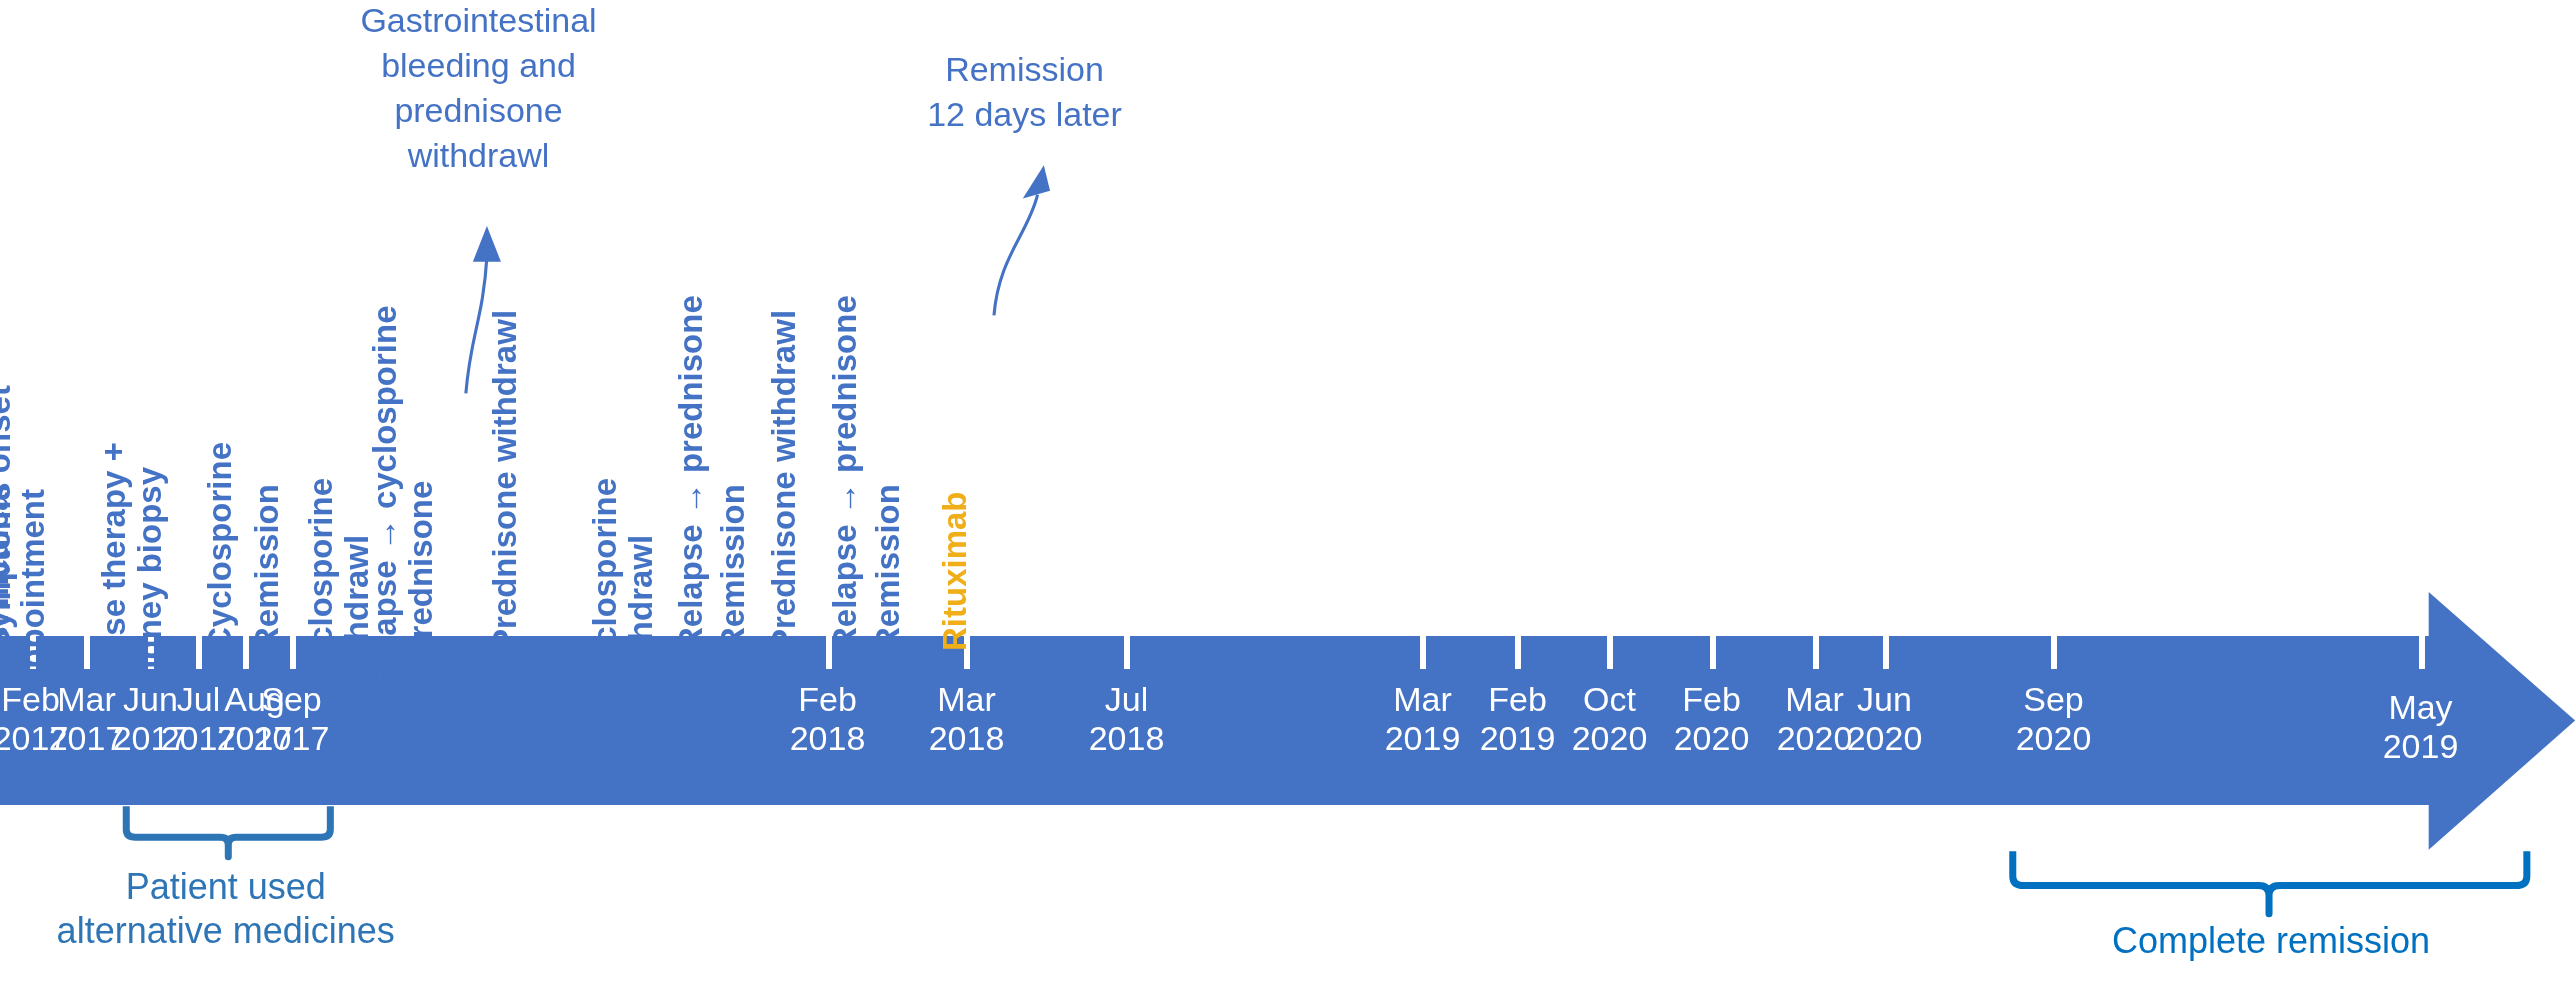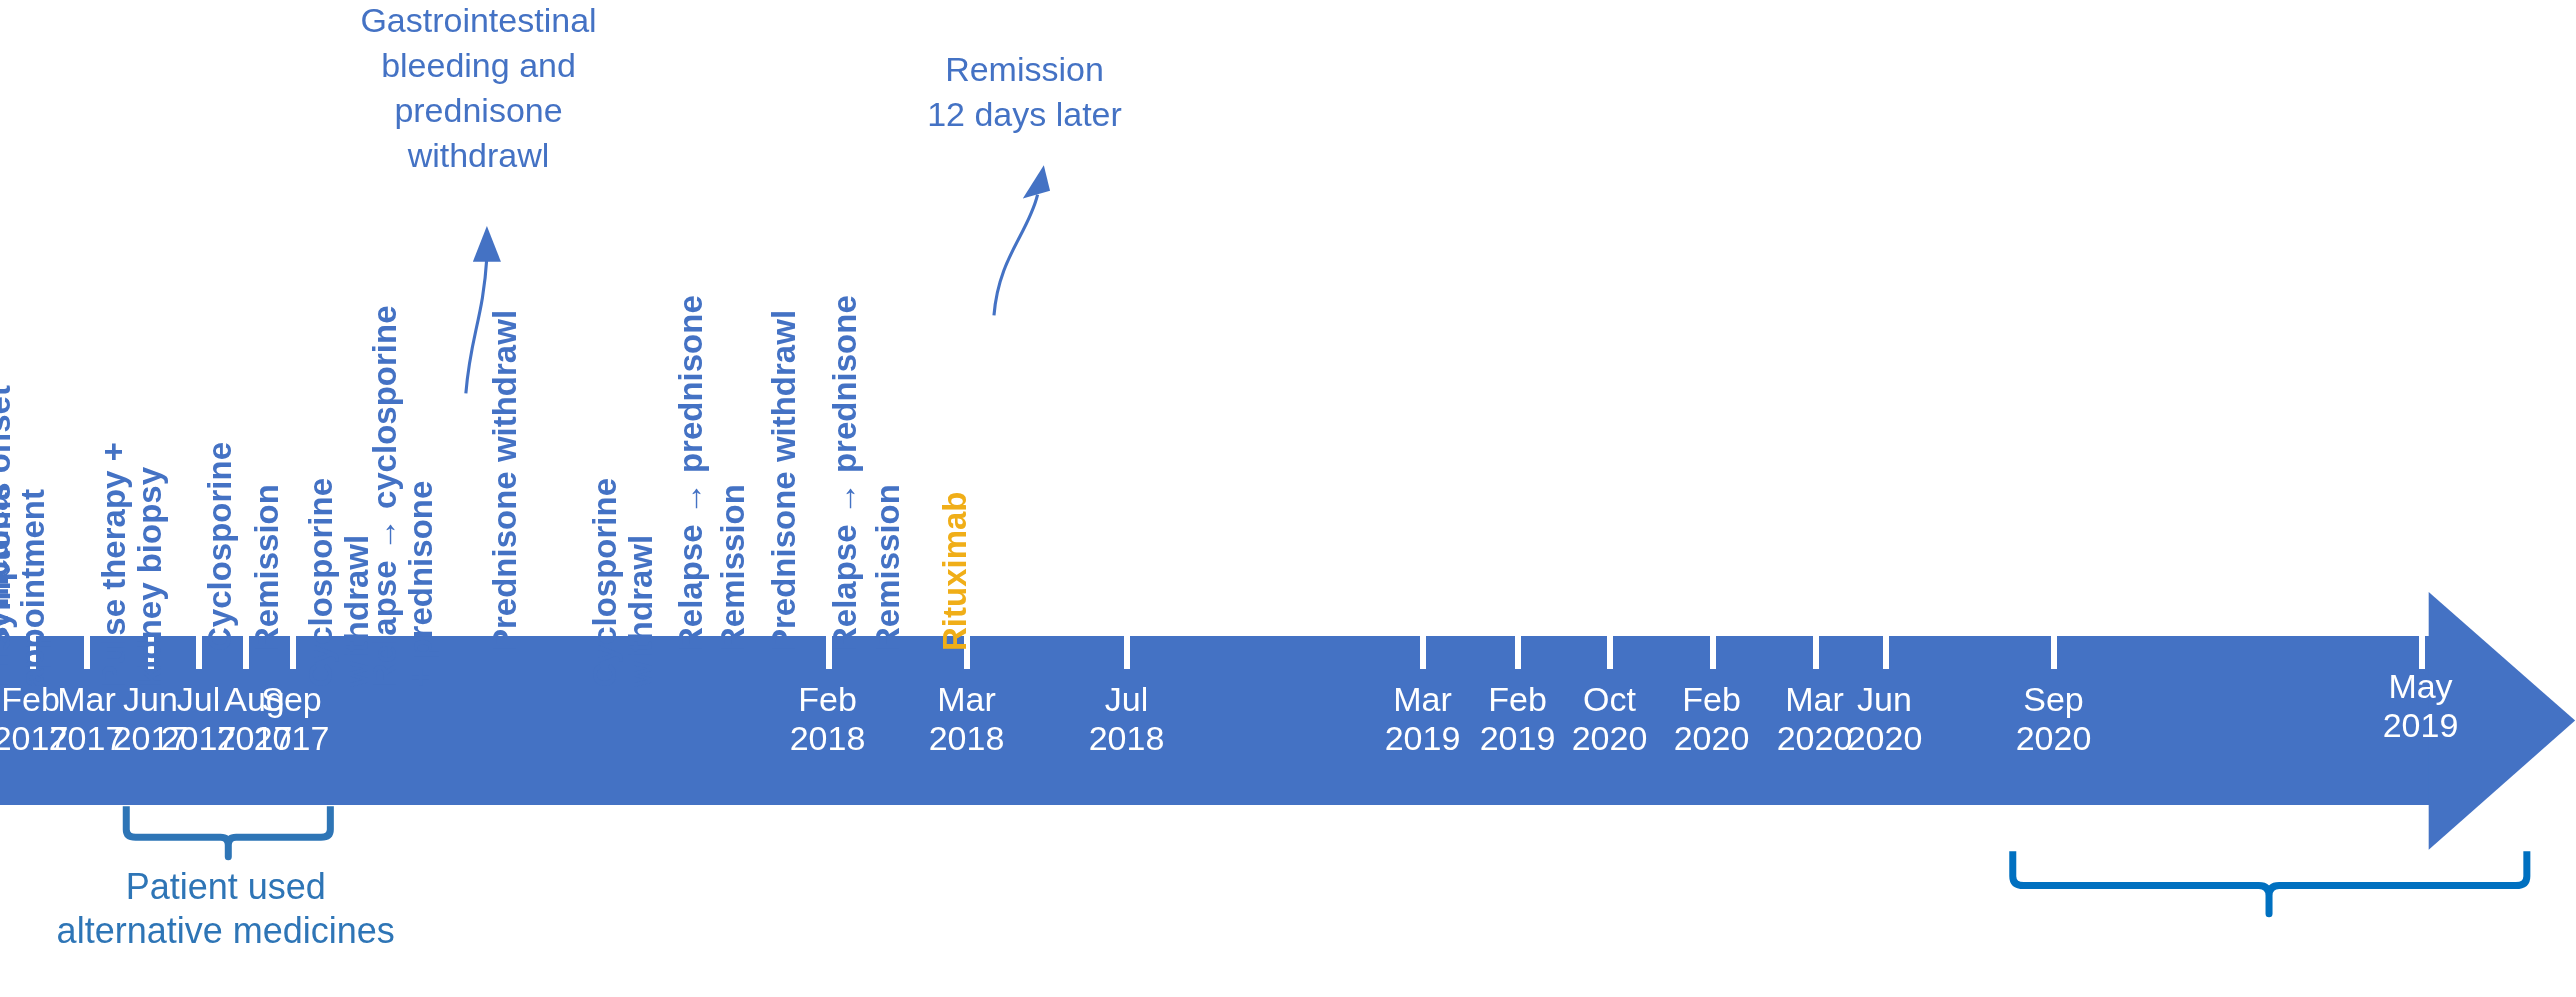--- a/index.html
+++ b/index.html
@@ -144,21 +144,21 @@
     <span class="yr">2020</span>
   </div>
   <div class="datelbl" style="left:1824px;top:680px;width:121px;">
     <span class="mo">Jun</span>
     <span class="yr">2020</span>
   </div>
   <div class="datelbl" style="left:1993px;top:680px;width:121px;">
     <span class="mo">Sep</span>
     <span class="yr">2020</span>
   </div>
-  <div class="datelbl" style="left:2360px;top:667px;width:121px;">
+  <div class="datelbl" style="left:2360px;top:688px;width:121px;">
     <span class="mo">May</span>
     <span class="yr">2019</span>
   </div>
 
   <div class="evt" style="left:17px;  top:615px;">Symptoms onset</div>
   <div class="evt" style="left:51px; top:615px;">First medical
 appointment</div>
   <div class="evt" style="left:168px; top:615px;">Pulse therapy +
 kidney biopsy</div>
   <div class="evt" style="left:238px; top:615px;">Cyclosporine</div>
@@ -196,15 +196,16 @@
   <svg class="ovl" viewBox="0 0 3307 1280">
 
     <path d="M 162,1035 L 162,1065 Q 162,1075 174,1075 L 283,1075 Q 293,1075 293,1085 L 293,1100 L 293,1085 Q 293,1075 303,1075 L 412,1075 Q 424,1075 424,1065 L 424,1035" stroke="#2E75B6" stroke-width="9" fill="none" stroke-linecap="butt" stroke-linejoin="round"></path>
 
     <path d="M 2584,1093 L 2584,1125 Q 2584,1137 2598,1137 L 2900,1137 Q 2913,1137 2913,1150 L 2913,1173 L 2913,1150 Q 2913,1137 2926,1137 L 3230,1137 Q 3244,1137 3244,1125 L 3244,1093" stroke="#0070C0" stroke-width="9" fill="none" stroke-linecap="butt" stroke-linejoin="round"></path>
   </svg>
 
   <div class="brkcap left" style="left:-7.8px;top:865px;width:467px;">Patient used
 alternative medicines</div>
 
+  <div class="brkcap right" style="left:2041px;top:919px;width:460px;">Complete remission</div>
 
 </div>
 
 
 </body></html>

